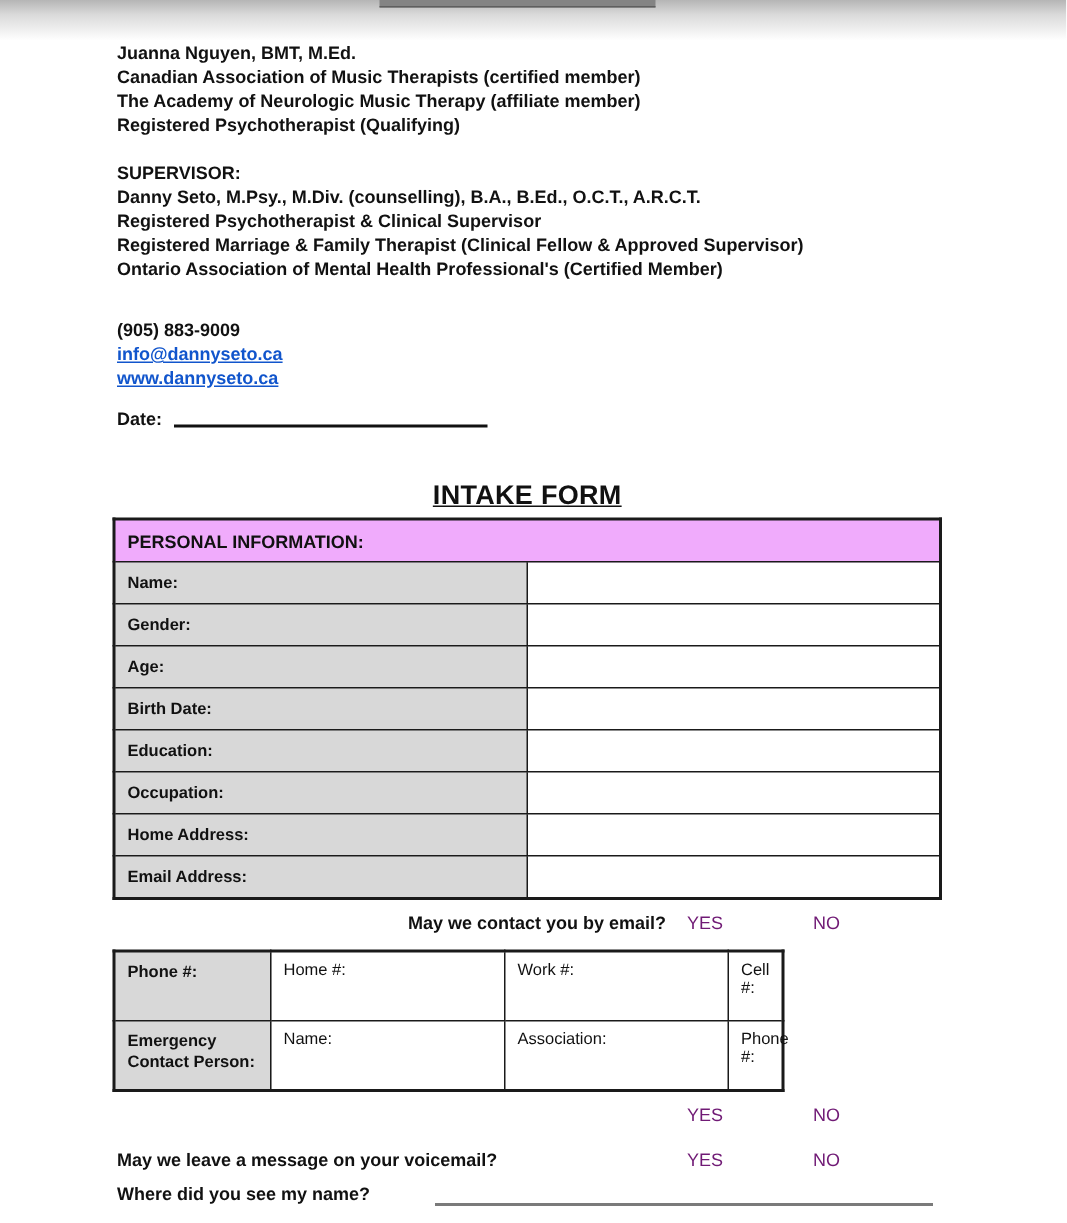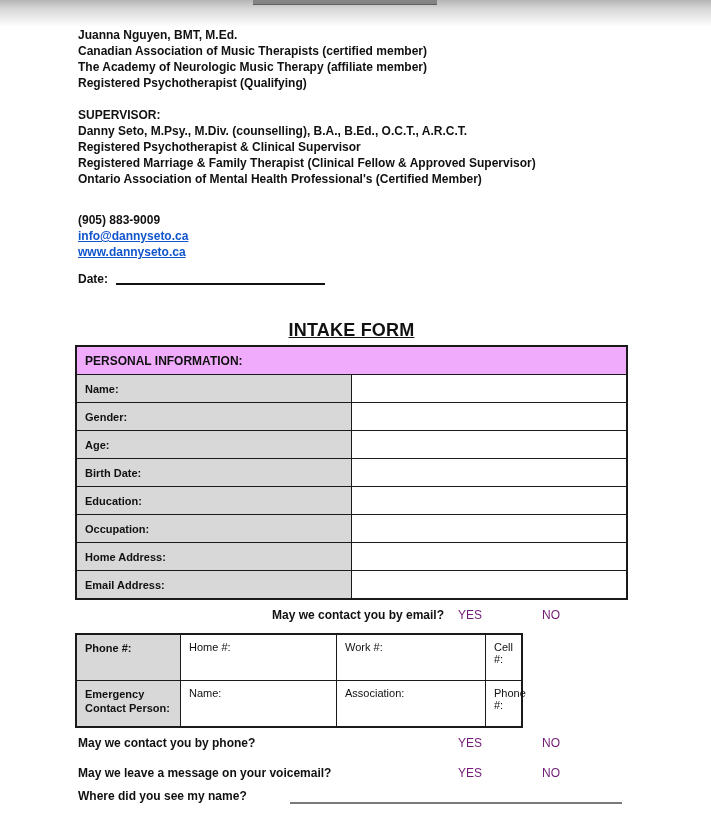--- a/index.html
+++ b/index.html
@@ -136,21 +136,20 @@
     <tr>
       <td class="lbl">Emergency Contact Person:</td>
       <td class="c1">Name:</td>
       <td class="c2">Association:</td>
       <td class="c3">Phone #:</td>
     </tr>
   </tbody>
     </table>
 
   <div class="q q-phone">
-    <span>May we contact you by phone?</span>
     <span class="opt opt-yes">YES</span>
     <span class="opt opt-no">NO</span>
   </div>
 
   <div class="q q-voicemail">
     <span>May we leave a message on your voicemail?</span>
     <span class="opt opt-yes">YES</span>
     <span class="opt opt-no">NO</span>
   </div>
 

